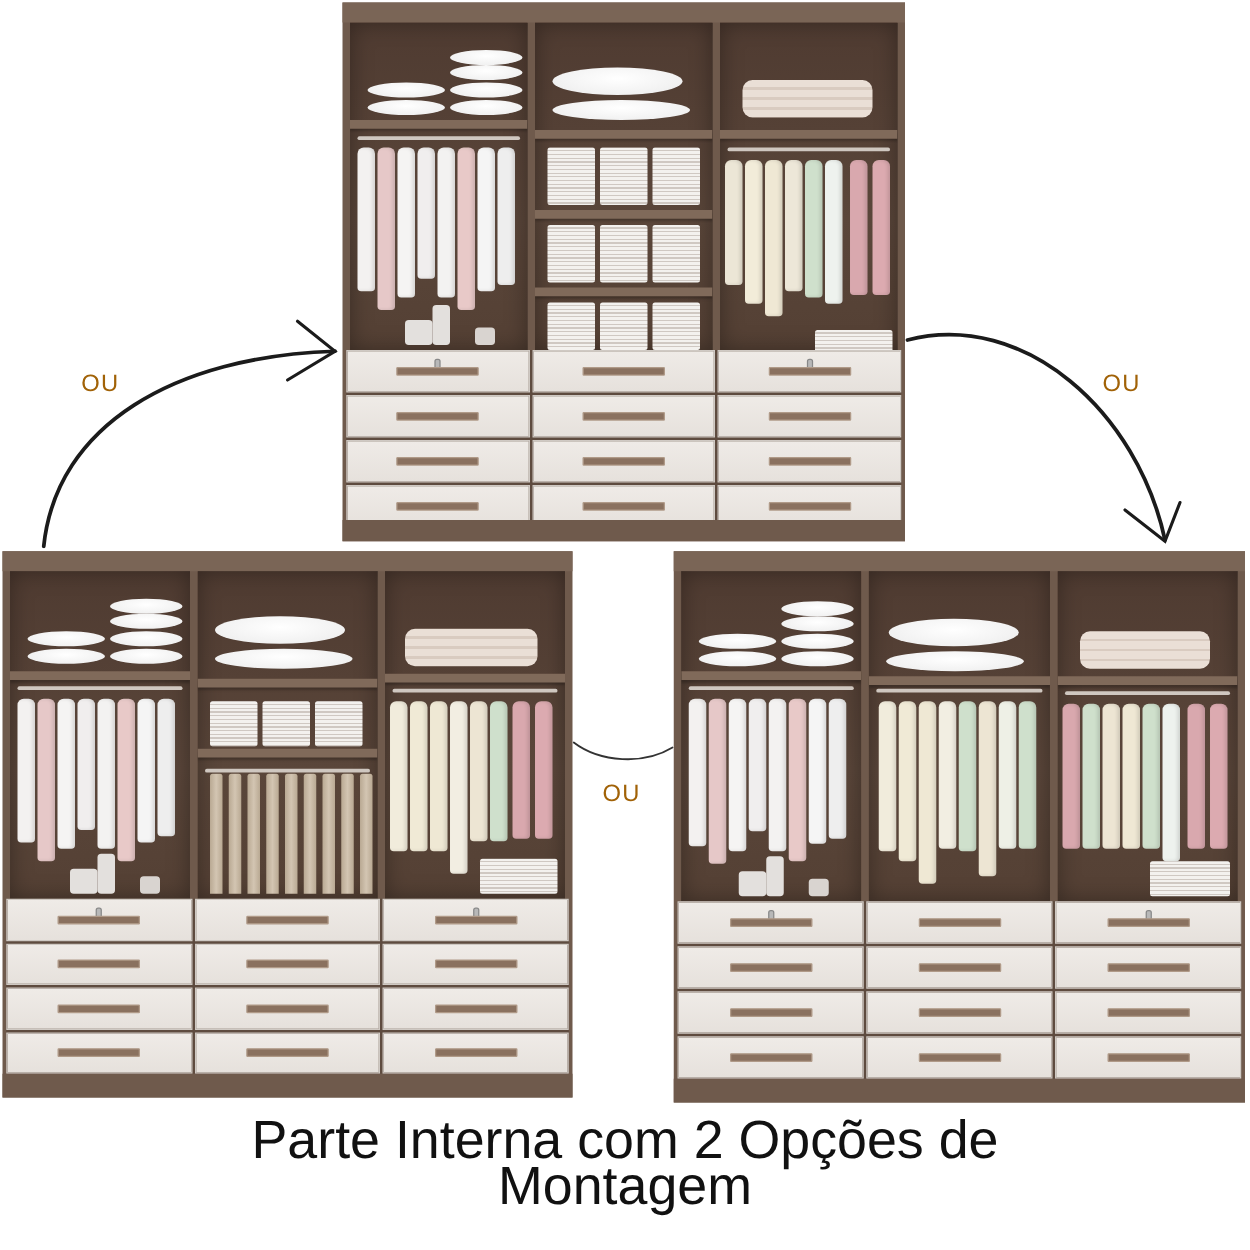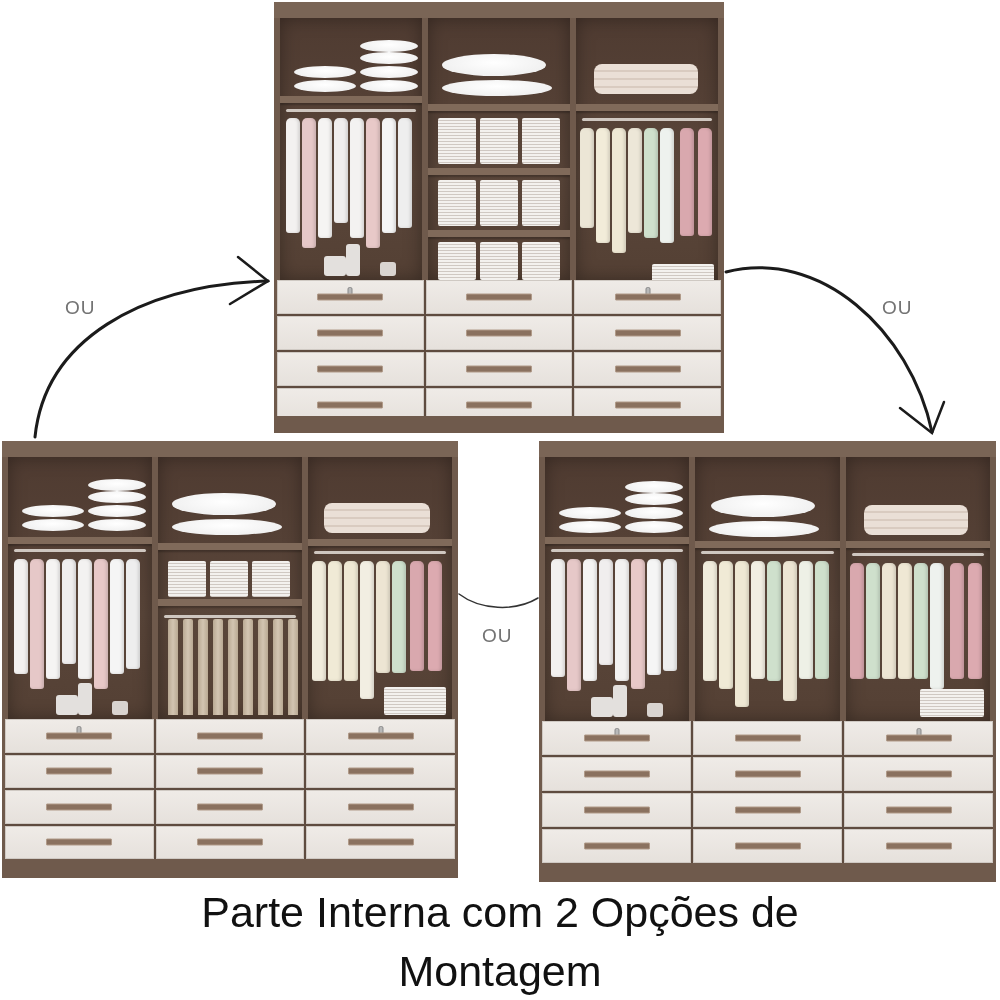--- a/index.html
+++ b/index.html
@@ -71,21 +71,21 @@
     position: absolute; left: 50%; top: 18%; width: 5px; height: 9px;
     transform: translateX(-50%);
     background: #b8b8b8; border-radius: 2px; border: 1px solid #888;
   }
   .base {
     position: absolute; left: 0; right: 0; bottom: 0;
     background: #6f5a4c;
   }
 
   .ou-label {
-    position: absolute; font-size: 19px; color: #737373; letter-spacing: 1px;
+    position: absolute; font-size: 19px; color: #a16207; letter-spacing: 1px;
   }
   .arrows { position: absolute; left: 0; top: 0; width: 1000px; height: 1000px; pointer-events: none; }
   .caption {
     position: absolute; left: 0; right: 0; text-align: center;
     font-size: 43px; color: #111; line-height: 1;
   }
 </style>
 </head>
 <body>
 
@@ -395,13 +395,13 @@
         <div class="handle"></div>
       </div>
     <div class="drawer">
         <div class="handle"></div>
       </div>
   </div>
   <div class="base" style="height:19px;"></div>
 </div>
 
 <div class="caption" style="top:891px;">Parte Interna com 2 Opções de</div>
-<div class="caption" style="top:950px;">Montagem</div>
+<div class="caption" style="top:928px;">Montagem</div>
 
 </body></html>

